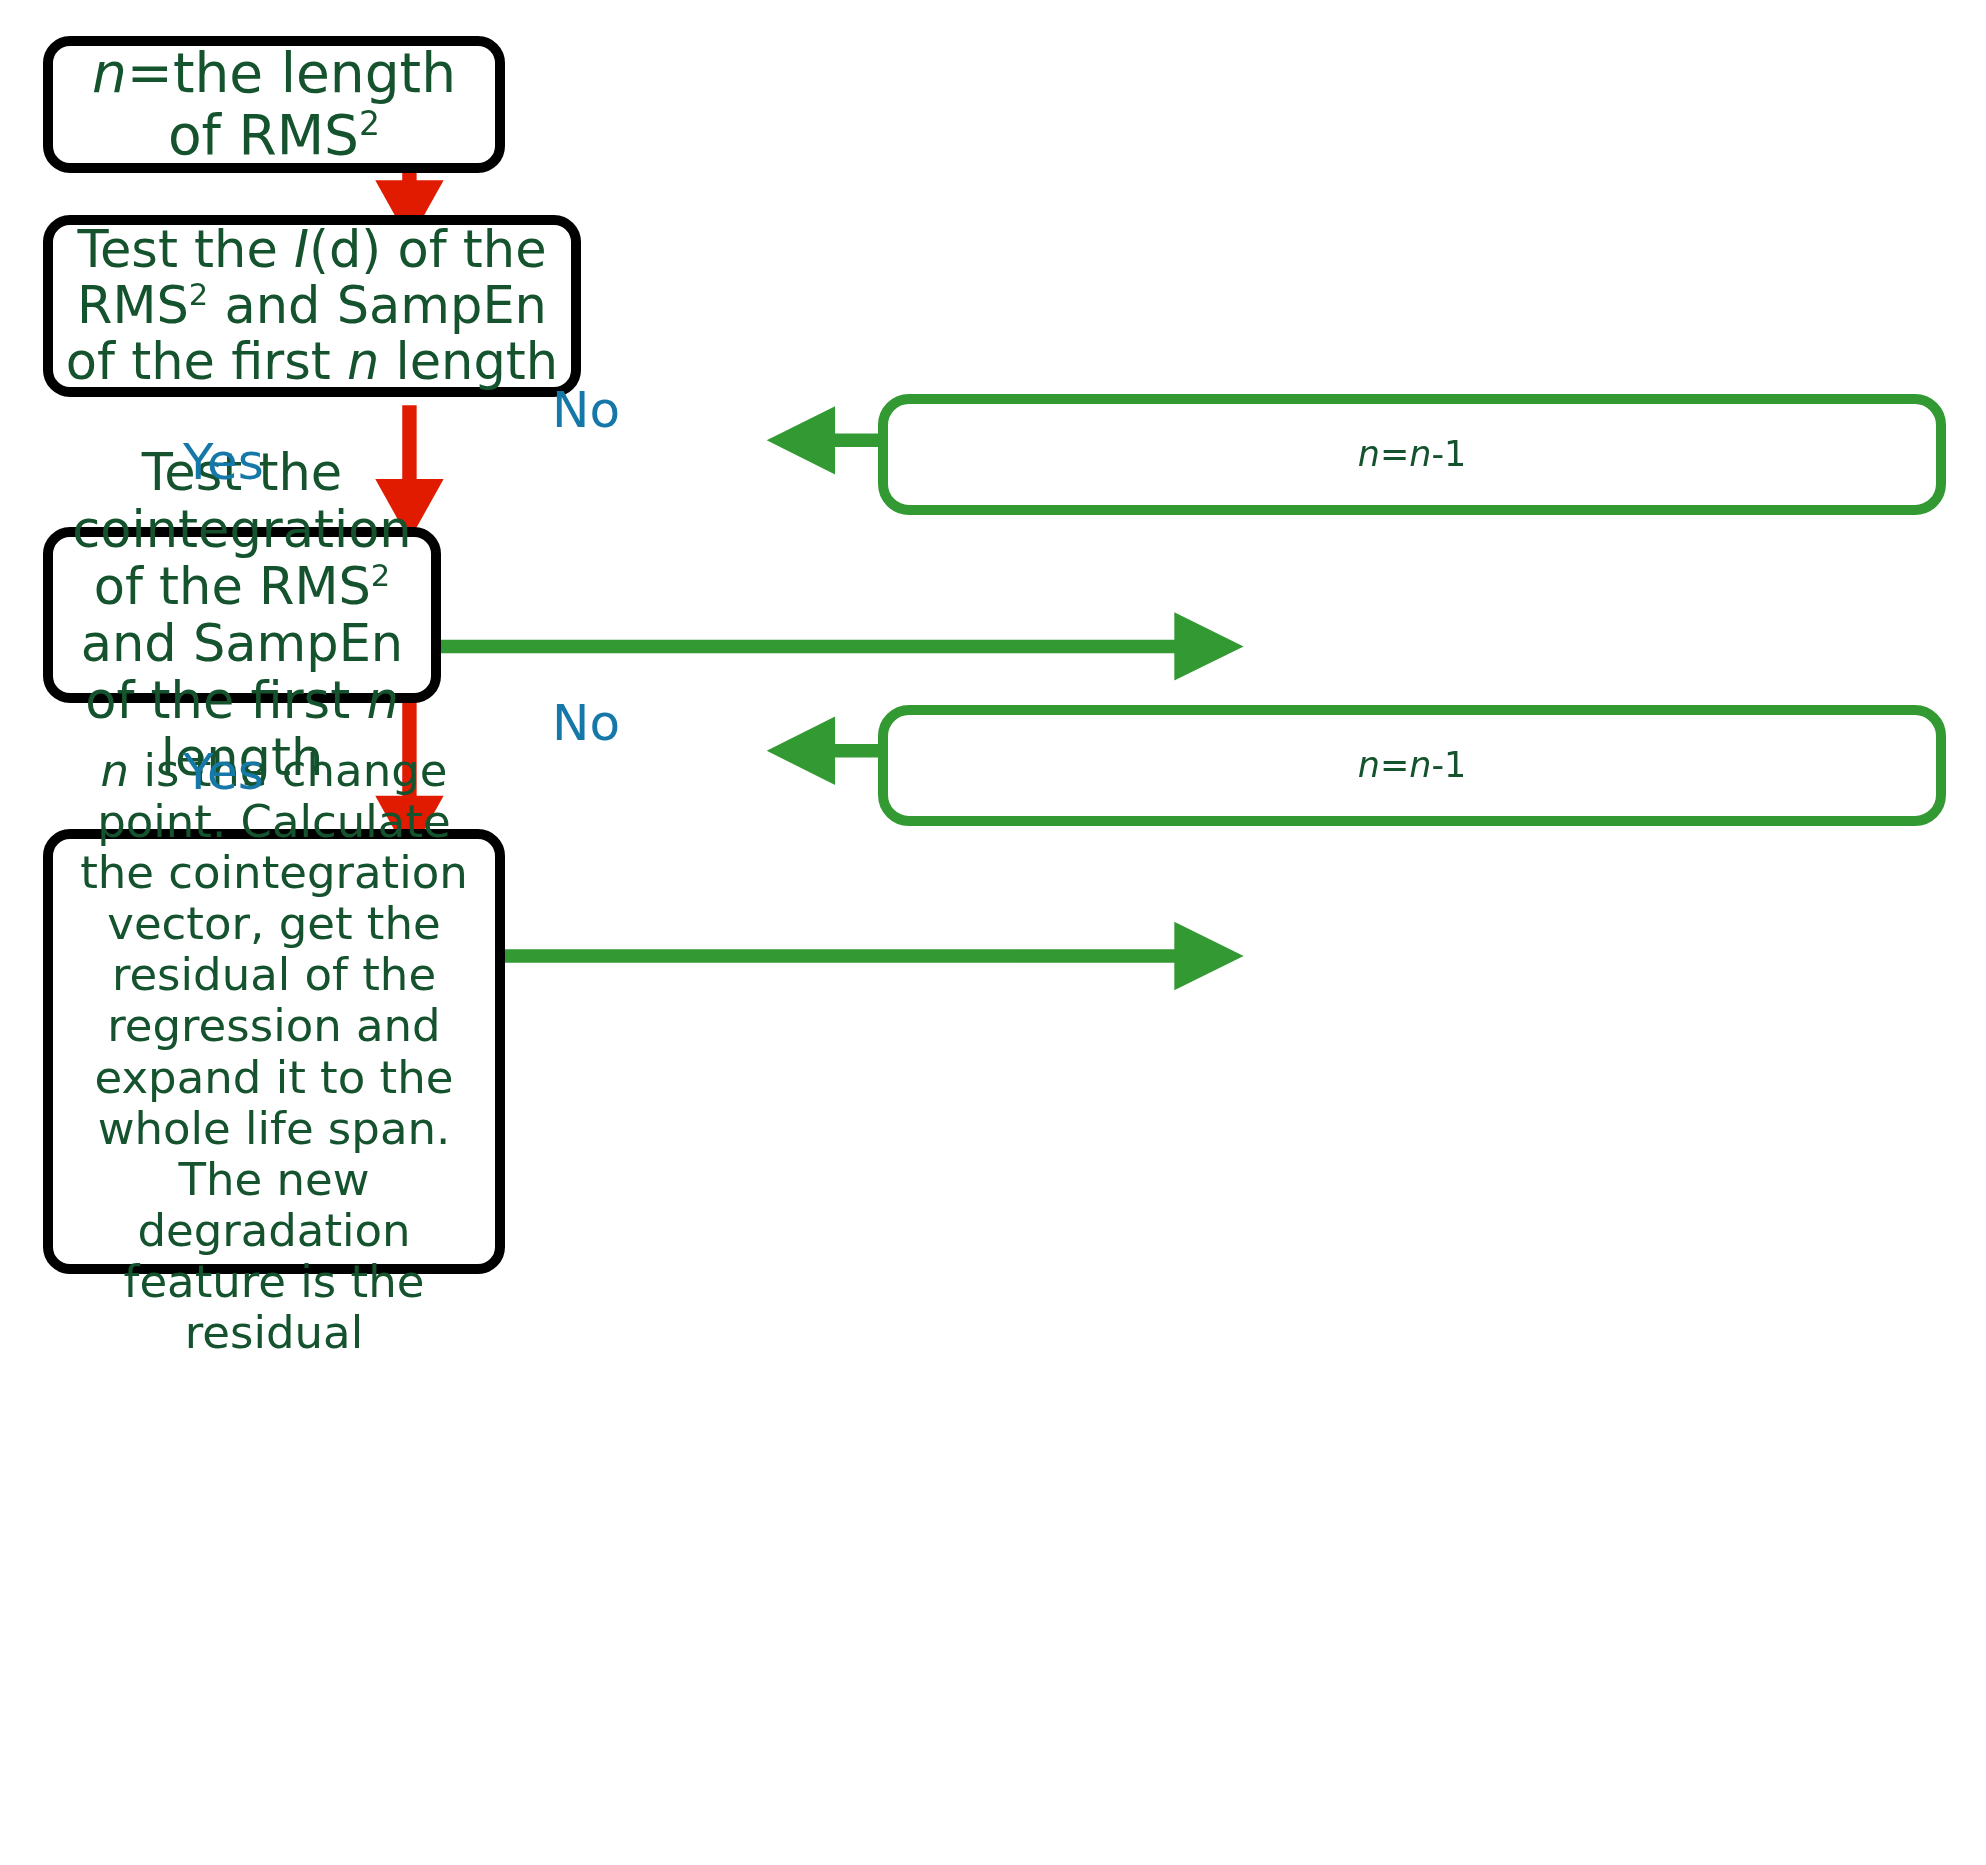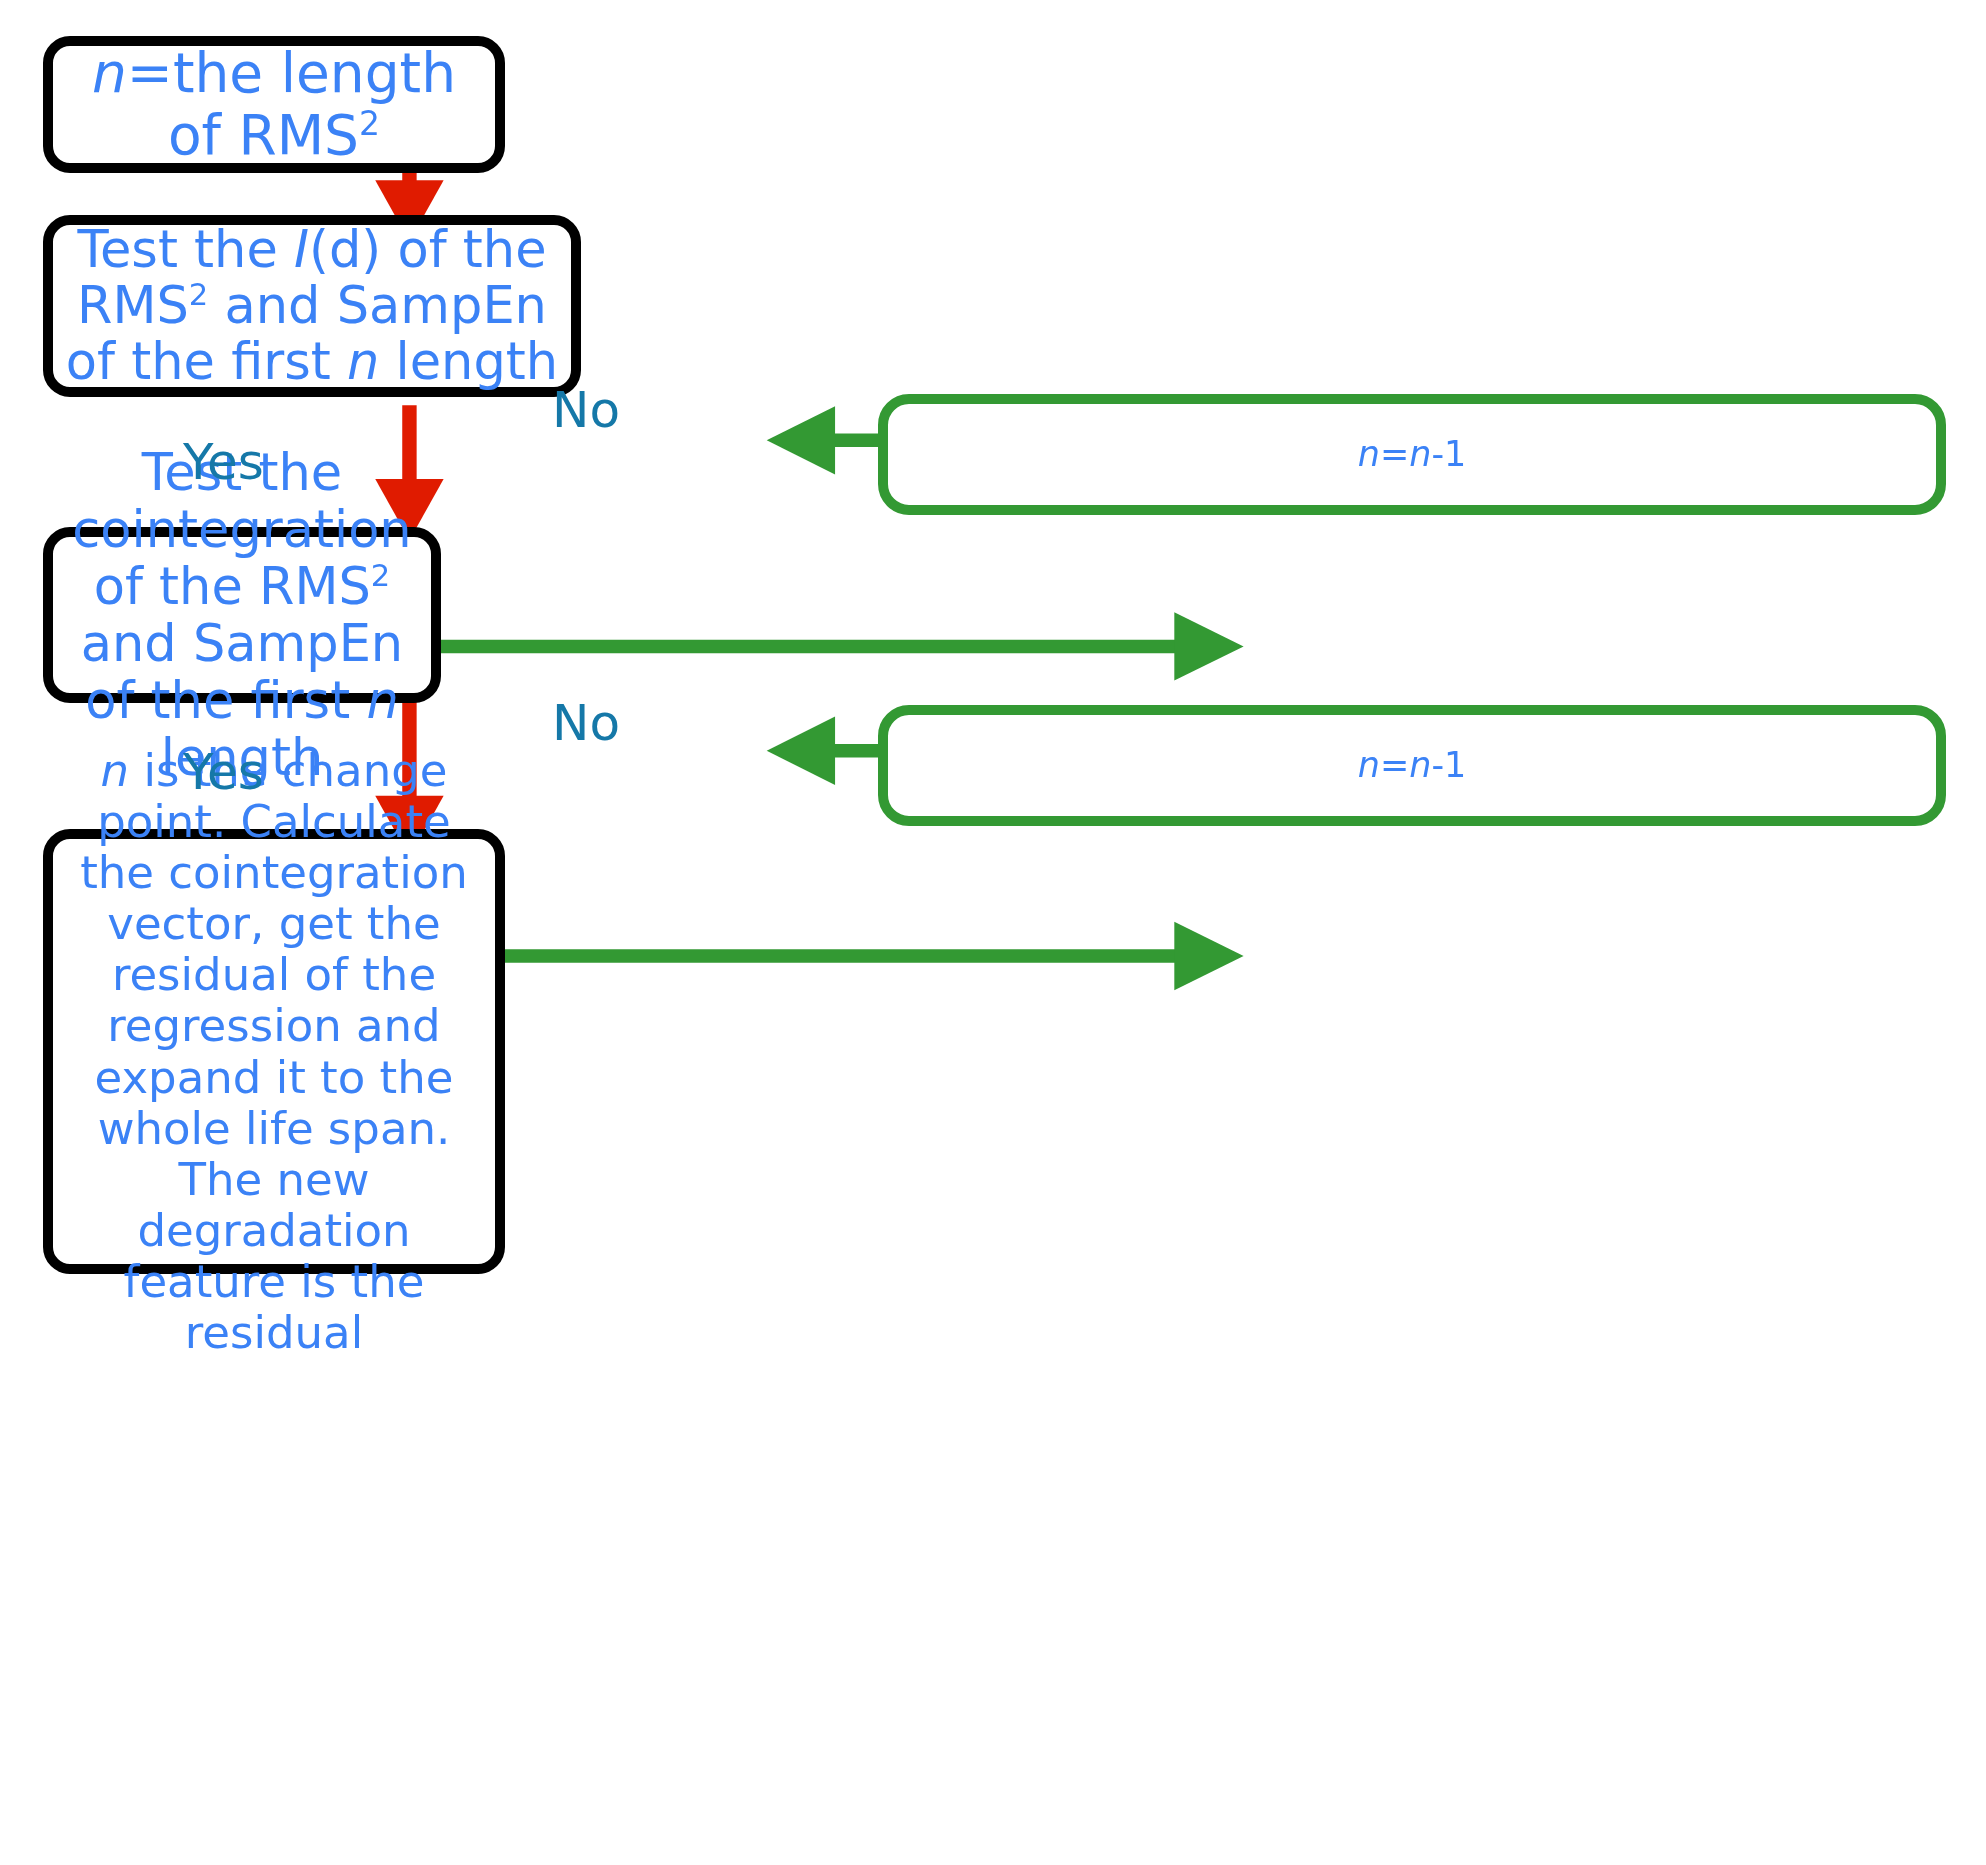--- a/index.html
+++ b/index.html
@@ -33,21 +33,21 @@
     align-items: center;
     justify-content: center;
     text-align: center;
     z-index: 2;
   }
   .node .txt {
     display: block;
     width: 100%;
     padding: 0 5.4px;
     box-sizing: border-box;
-    color: #3b82f6;
+    color: #14532d;
     white-space: pre-line;
   }
   .node-black {
     border: 10px solid #000000;
     border-radius: 27px;
   }
   .node-green {
     border: 10px solid #339933;
     border-radius: 31px;
   }

